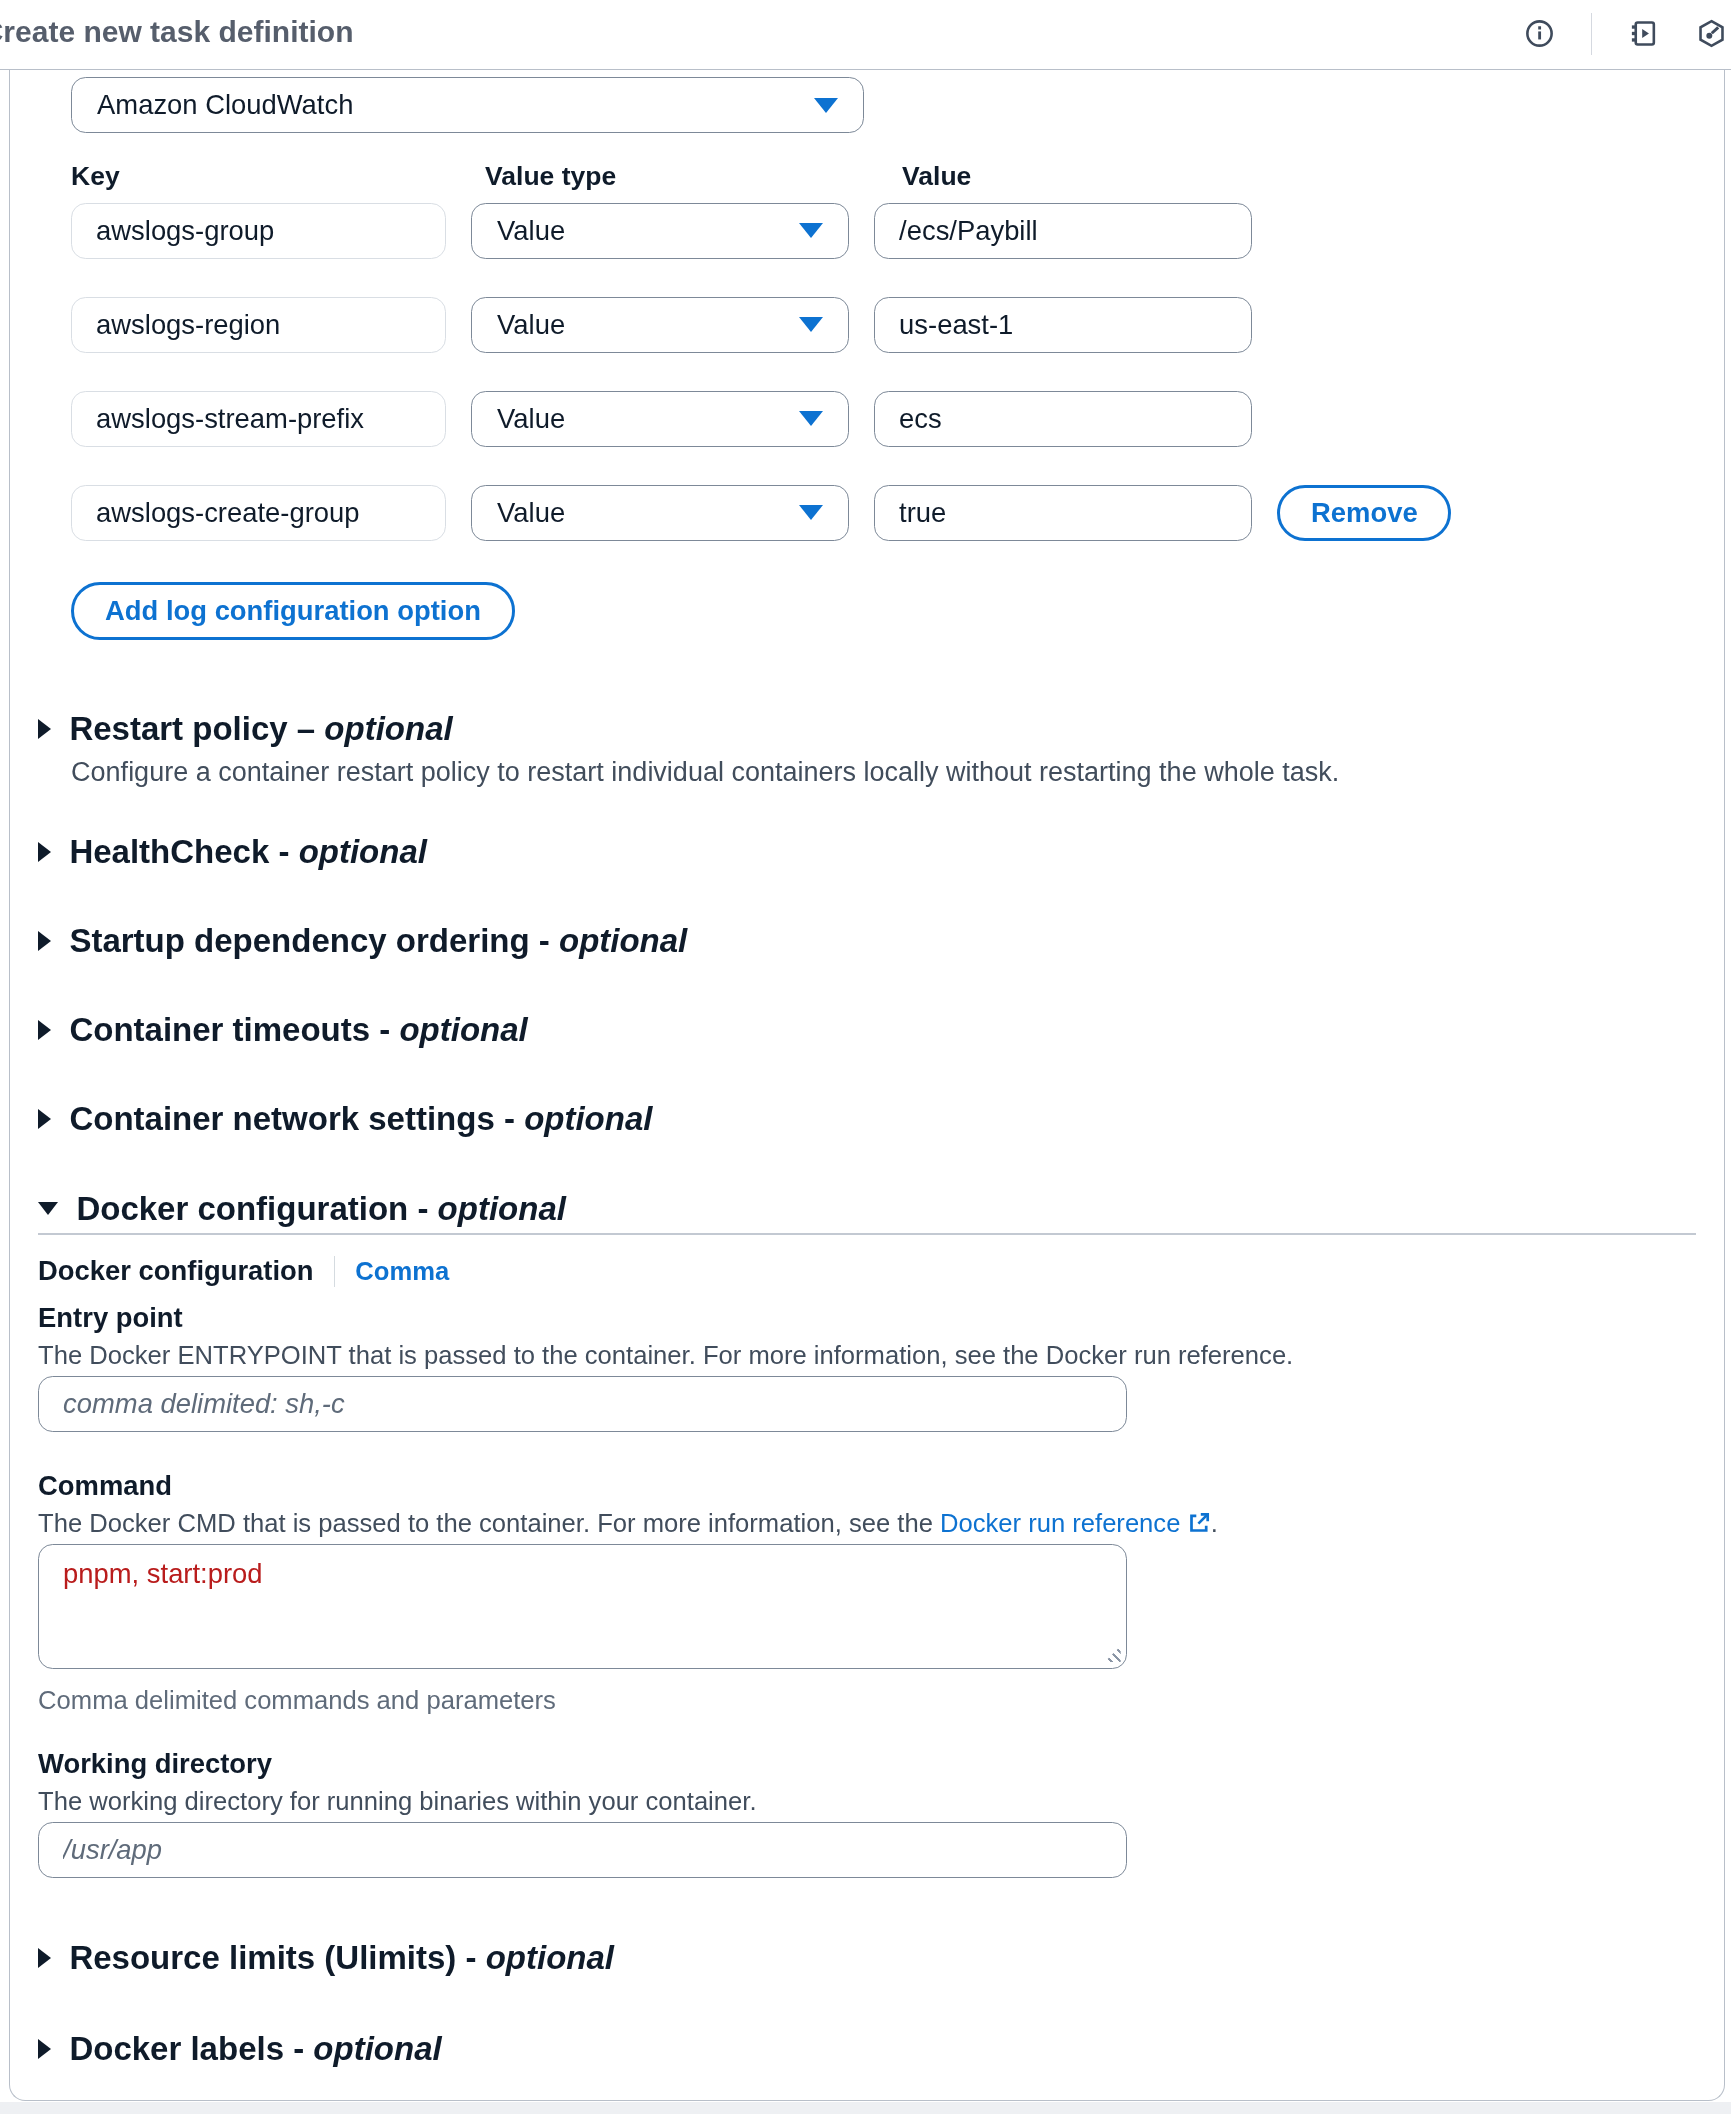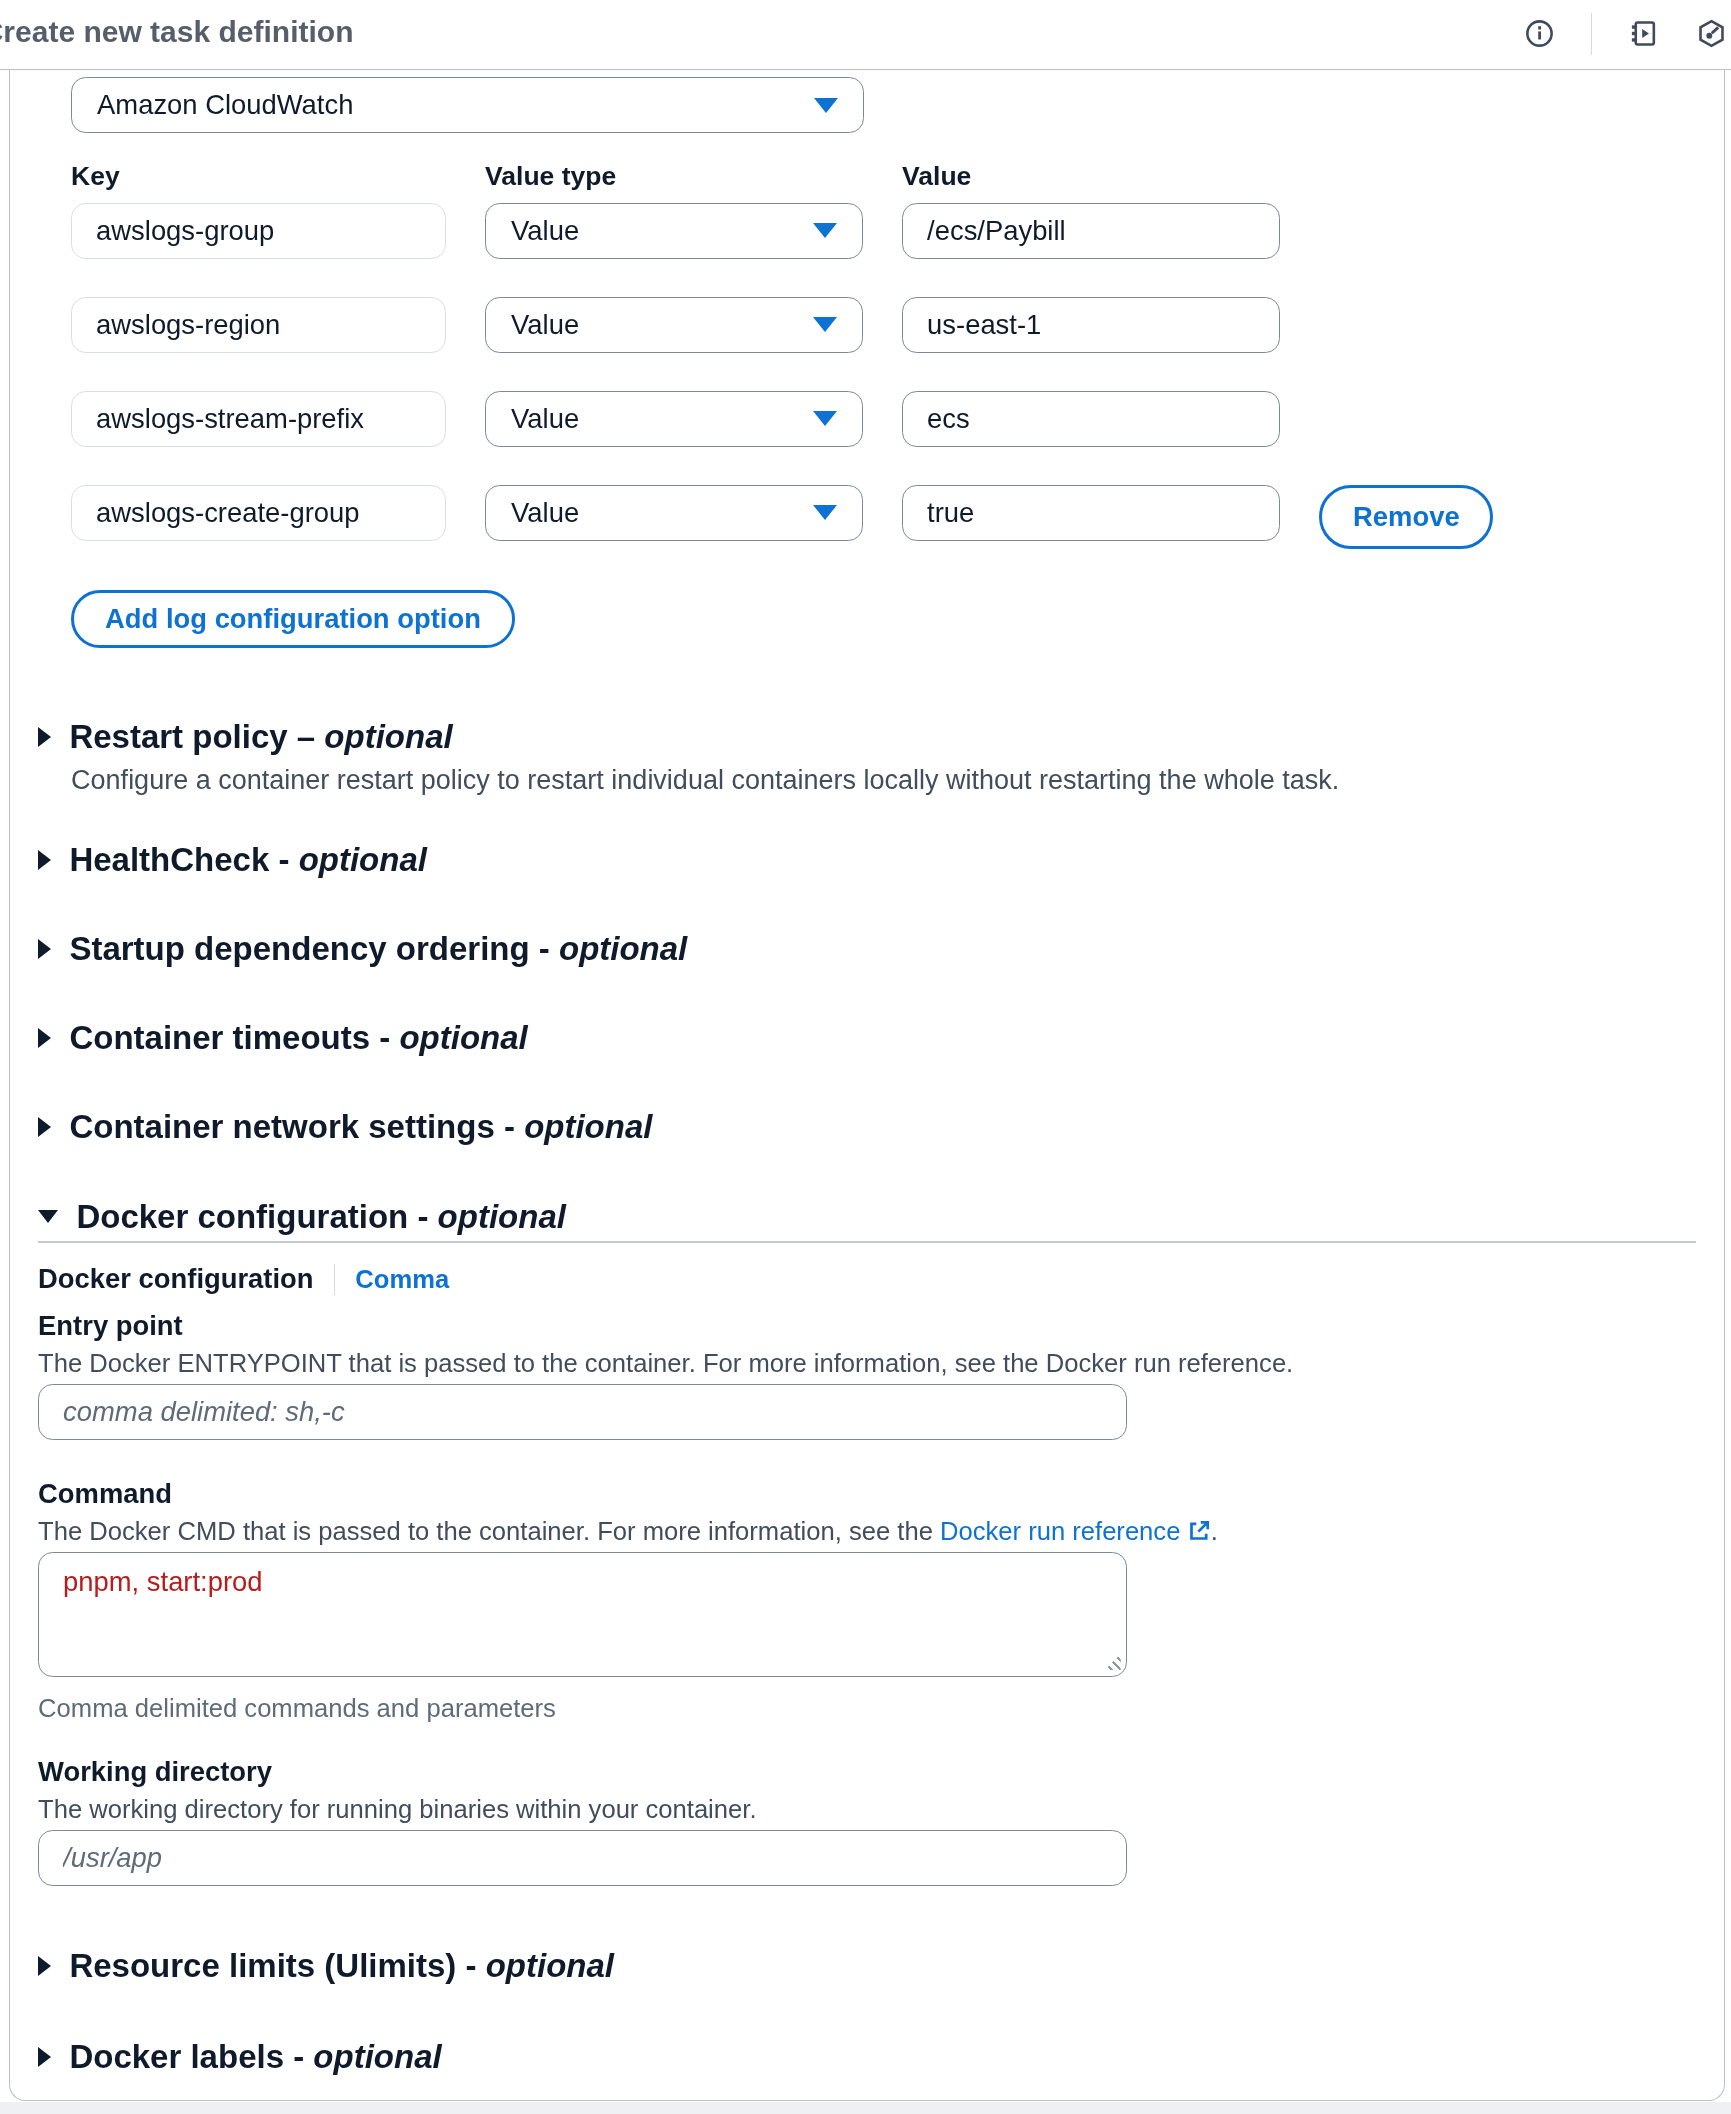--- a/index.html
+++ b/index.html
@@ -29,28 +29,28 @@
   .indent { margin-left:33px; }
   .select { height:56px; border:1.8px solid #7d8998; border-radius:14.6px; background:#fff;
     display:flex; align-items:center; justify-content:space-between; padding:0 25px;
     font-size:27.4px; cursor:pointer; }
   .driver { width:793px; margin-top:7.3px; }
   .caret { width:0; height:0; border-left:12px solid transparent;
     border-right:12px solid transparent; border-top:15.5px solid #0d72d1; }
   .col-labels { display:flex; column-gap:39px; margin-top:27.4px;
     font-weight:700; font-size:26.5px; line-height:31px; }
   .col-labels .c1 { width:375px; } .col-labels .c2 { width:378px; } .col-labels .c3 { width:378px; }
-  .kv-row { display:flex; column-gap:39px; align-items:flex-start; margin-top:38px; }
+  .kv-row { display:flex; column-gap:25px; align-items:flex-end; margin-top:38px; }
   .kv-row.first { margin-top:11px; }
   input.key-input { width:375px; height:56px; border:1.8px solid #d9dee4; border-radius:14.6px;
     padding:0 24px; font-size:27.4px; color:#0f1b2a; font-family:inherit; background:#fff; }
   .vt-select { width:378px; }
   input.value-input { width:378px; height:56px; border:1.8px solid #7d8998; border-radius:14.6px;
     padding:0 24px; font-size:27.4px; color:#0f1b2a; font-family:inherit; background:#fff; }
-  .pill { height:64px; border:3.7px solid #0d72d1; border-radius:37px; background:#fff;
+  .pill { height:56px; border:3.7px solid #0d72d1; border-radius:37px; background:#fff;
     color:#0d72d1; font-weight:700; font-size:27.4px; padding:0 31px; cursor:pointer;
     font-family:inherit; }
   .pill.remove { width:174px; }
   .pill.add { margin-top:41px; height:58px; }
 
   
   .sec-head { display:flex; align-items:center; gap:18.3px; cursor:pointer; height:40px; }
   .tri-r { width:0; height:0; border-top:10px solid transparent;
     border-bottom:10px solid transparent; border-left:13.7px solid #0f1b2a; }
   .tri-d { width:0; height:0; border-left:10px solid transparent;

